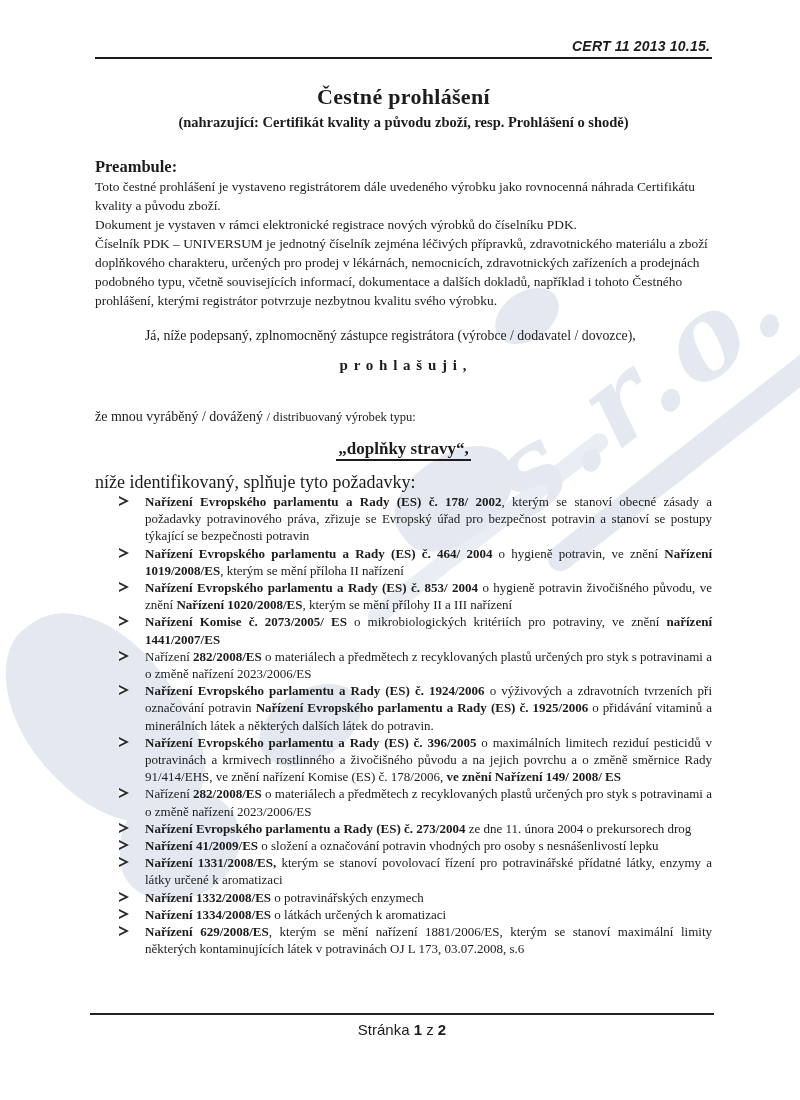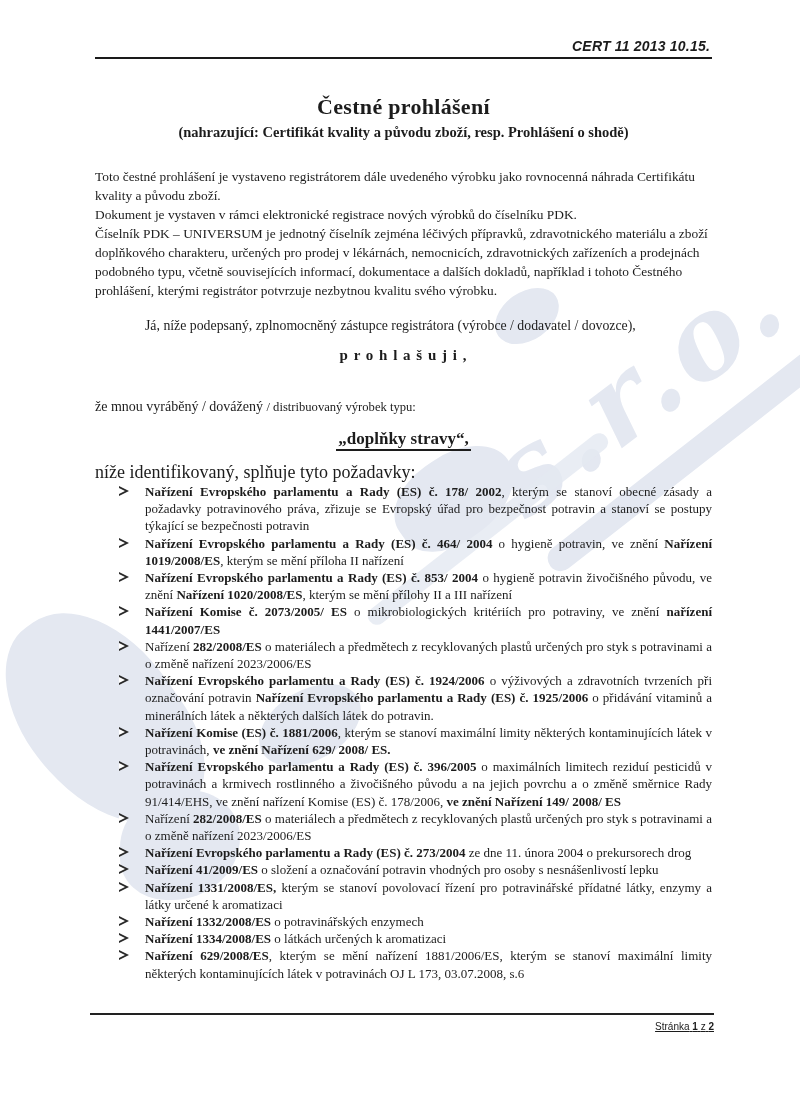--- a/index.html
+++ b/index.html
@@ -38,21 +38,21 @@
   .doc-code {
     text-align:right;
     font-family:"Liberation Sans","DejaVu Sans",sans-serif;
     font-style:italic; font-weight:bold;
     font-size:14px; letter-spacing:.2px;
     padding-right:2px;
   }
   .header-rule { border:none; border-top:2px solid #1a1a1a; margin:3px 0 0 0; }
 
   .title {
-    margin-top:35px;
+    margin-top:25px;
     text-align:center;
     font-size:22px; font-weight:bold;
     letter-spacing:.3px;
   }
   .subtitle {
     margin-top:4px;
     text-align:center;
     font-size:14.5px; font-weight:bold;
   }
 
@@ -106,25 +106,24 @@
     border-left:6px solid #ffffff;
     border-top:3px solid transparent;
     border-bottom:3px solid transparent;
   }
 
   
   .footer {
     position:absolute; z-index:1;
     left:90px; right:86px; top:1013px;
     border-top:2px solid #222222;
-    text-align:right;
+    text-align:center;
     font-family:"Liberation Sans","DejaVu Sans",sans-serif;
-    font-size:10px;
+    font-size:15px;
     padding-top:6px;
-    text-decoration:underline;
   }
   .footer .b { font-weight:bold; }
 </style>
 </head>
 <body>
 
 <div class="page">
 
   <div class="wm-layer">
     <div class="wm-text" style="color: rgb(228, 232, 241);">s.r.o.</div>
@@ -139,20 +138,21 @@
 
   <div class="content">
 
     <div class="doc-code">CERT 11 2013 10.15.</div>
     <hr class="header-rule">
 
     <div class="title">Čestné prohlášení</div>
     <div class="subtitle">(nahrazující: Certifikát kvality a původu zboží, resp. Prohlášení o shodě)</div>
 
     <div class="preamble">
+      <div class="preamble-heading">Preambule:</div>
       <p>Toto čestné prohlášení je vystaveno registrátorem dále uvedeného výrobku jako rovnocenná náhrada Certifikátu kvality a původu zboží.</p>
       <p>Dokument je vystaven v rámci elektronické registrace nových výrobků do číselníku PDK.</p>
       <p>Číselník PDK – UNIVERSUM je jednotný číselník zejména léčivých přípravků, zdravotnického materiálu a zboží doplňkového charakteru, určených pro prodej v lékárnách, nemocnicích, zdravotnických zařízeních a prodejnách podobného typu, včetně souvisejících informací, dokumentace a dalších dokladů, například i tohoto Čestného prohlášení, kterými registrátor potvrzuje nezbytnou kvalitu svého výrobku.</p>
     </div>
 
     <div class="decl-intro">Já, níže podepsaný, zplnomocněný zástupce registrátora (výrobce / dodavatel / dovozce),</div>
 
     <div class="decl-verb">p r o h l a š u j i ,</div>
 
     <div class="decl-product-line">
@@ -165,21 +165,20 @@
 
     <div class="decl-req-intro">níže identifikovaný, splňuje tyto požadavky:</div>
 
     <div class="reg-list" id="reg-list">
         <div class="reg-item"><span class="bullet"></span><span class="b">Nařízení Evropského parlamentu a Rady (ES) č. 178/ 2002</span><span>, kterým se stanoví obecné zásady a požadavky potravinového práva, zřizuje se Evropský úřad pro bezpečnost potravin a stanoví se postupy týkající se bezpečnosti potravin</span></div>
         <div class="reg-item"><span class="bullet"></span><span class="b">Nařízení Evropského parlamentu a Rady (ES) č. 464/ 2004</span><span> o hygieně potravin, ve znění </span><span class="b">Nařízení 1019/2008/ES</span><span>, kterým se mění příloha II nařízení</span></div>
         <div class="reg-item"><span class="bullet"></span><span class="b">Nařízení Evropského parlamentu a Rady (ES) č. 853/ 2004</span><span> o hygieně potravin živočišného původu, ve znění </span><span class="b">Nařízení 1020/2008/ES</span><span>, kterým se mění přílohy II a III nařízení</span></div>
         <div class="reg-item"><span class="bullet"></span><span class="b">Nařízení Komise č. 2073/2005/ ES</span><span> o mikrobiologických kritériích pro potraviny, ve znění </span><span class="b">nařízení 1441/2007/ES</span></div>
         <div class="reg-item"><span class="bullet"></span><span>Nařízení </span><span class="b">282/2008/ES</span><span> o materiálech a předmětech z recyklovaných plastů určených pro styk s potravinami a o změně nařízení 2023/2006/ES</span></div>
         <div class="reg-item"><span class="bullet"></span><span class="b">Nařízení Evropského parlamentu a Rady (ES) č. 1924/2006</span><span>  o výživových a zdravotních tvrzeních při označování potravin </span><span class="b">Nařízení Evropského parlamentu a Rady (ES) č. 1925/2006</span><span>  o přidávání vitaminů a minerálních látek a některých dalších látek do potravin.</span></div>
-        <div class="reg-item"><span class="bullet"></span><span class="b">Nařízení Komise (ES) č. 1881/2006</span><span>, kterým se stanoví maximální limity některých kontaminujících látek v potravinách, </span><span class="b">ve znění Nařízení 629/ 2008/ ES.</span></div>
         <div class="reg-item"><span class="bullet"></span><span class="b">Nařízení Evropského parlamentu a Rady (ES) č. 396/2005</span><span> o maximálních limitech reziduí pesticidů v potravinách a krmivech rostlinného a živočišného původu a na jejich povrchu a o změně směrnice Rady 91/414/EHS, ve znění nařízení Komise (ES) č. 178/2006, </span><span class="b">ve znění Nařízení 149/ 2008/ ES</span></div>
         <div class="reg-item"><span class="bullet"></span><span>Nařízení </span><span class="b">282/2008/ES</span><span> o materiálech a předmětech z recyklovaných plastů určených pro styk s potravinami a o změně nařízení 2023/2006/ES</span></div>
         <div class="reg-item"><span class="bullet"></span><span class="b">Nařízení Evropského parlamentu a Rady (ES) č. 273/2004</span><span> ze dne 11. února 2004 o prekursorech drog</span></div>
         <div class="reg-item"><span class="bullet"></span><span class="b">Nařízení 41/2009/ES</span><span> o složení a označování potravin vhodných pro osoby s nesnášenlivostí lepku</span></div>
         <div class="reg-item"><span class="bullet"></span><span class="b">Nařízení 1331/2008/ES,</span><span> kterým se stanoví povolovací řízení pro potravinářské přídatné látky, enzymy a látky určené k aromatizaci</span></div>
         <div class="reg-item"><span class="bullet"></span><span class="b">Nařízení 1332/2008/ES</span><span> o potravinářských enzymech</span></div>
         <div class="reg-item"><span class="bullet"></span><span class="b">Nařízení 1334/2008/ES</span><span> o  látkách určených k aromatizaci</span></div>
         <div class="reg-item"><span class="bullet"></span><span class="b">Nařízení 629/2008/ES</span><span>, kterým se mění nařízení 1881/2006/ES, kterým se stanoví maximální limity některých kontaminujících látek v potravinách  OJ L 173, 03.07.2008, s.6</span></div>
       </div>
 

